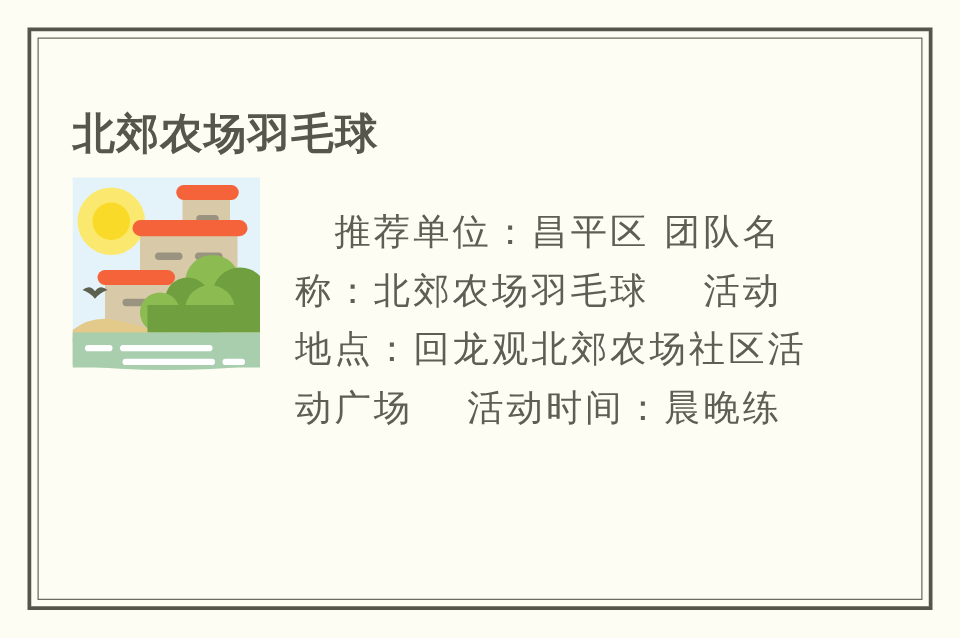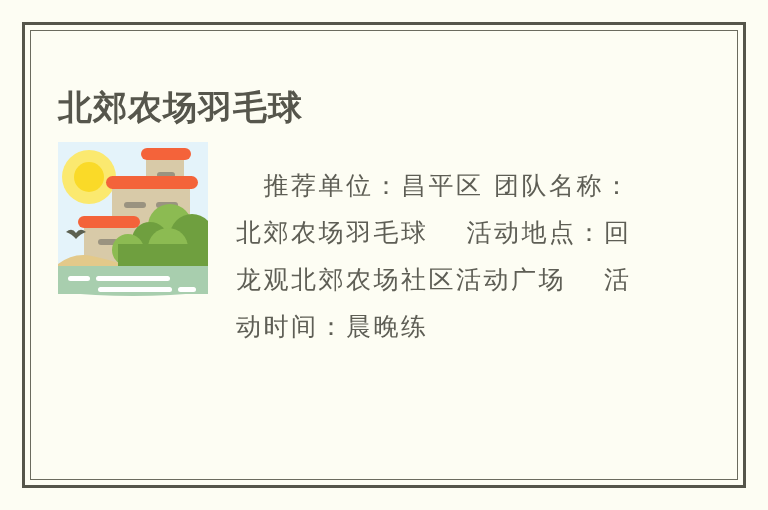--- a/index.html
+++ b/index.html
@@ -76,21 +76,21 @@
     display: block;
     width: 150px;
     height: 158px;
   }
 
   .info-block {
     position: absolute;
     left: 206px;
     top: 132px;
     width: 418px;
-    font-size: 25px;
+    font-size: 29px;
     line-height: 47px;
     color: #5e5e55;
     font-family: "DejaVu Serif", "Liberation Serif", serif;
     letter-spacing: 2.5px;
     text-align: left;
     word-break: break-all;
   }
 </style>
 </head>
 <body>

